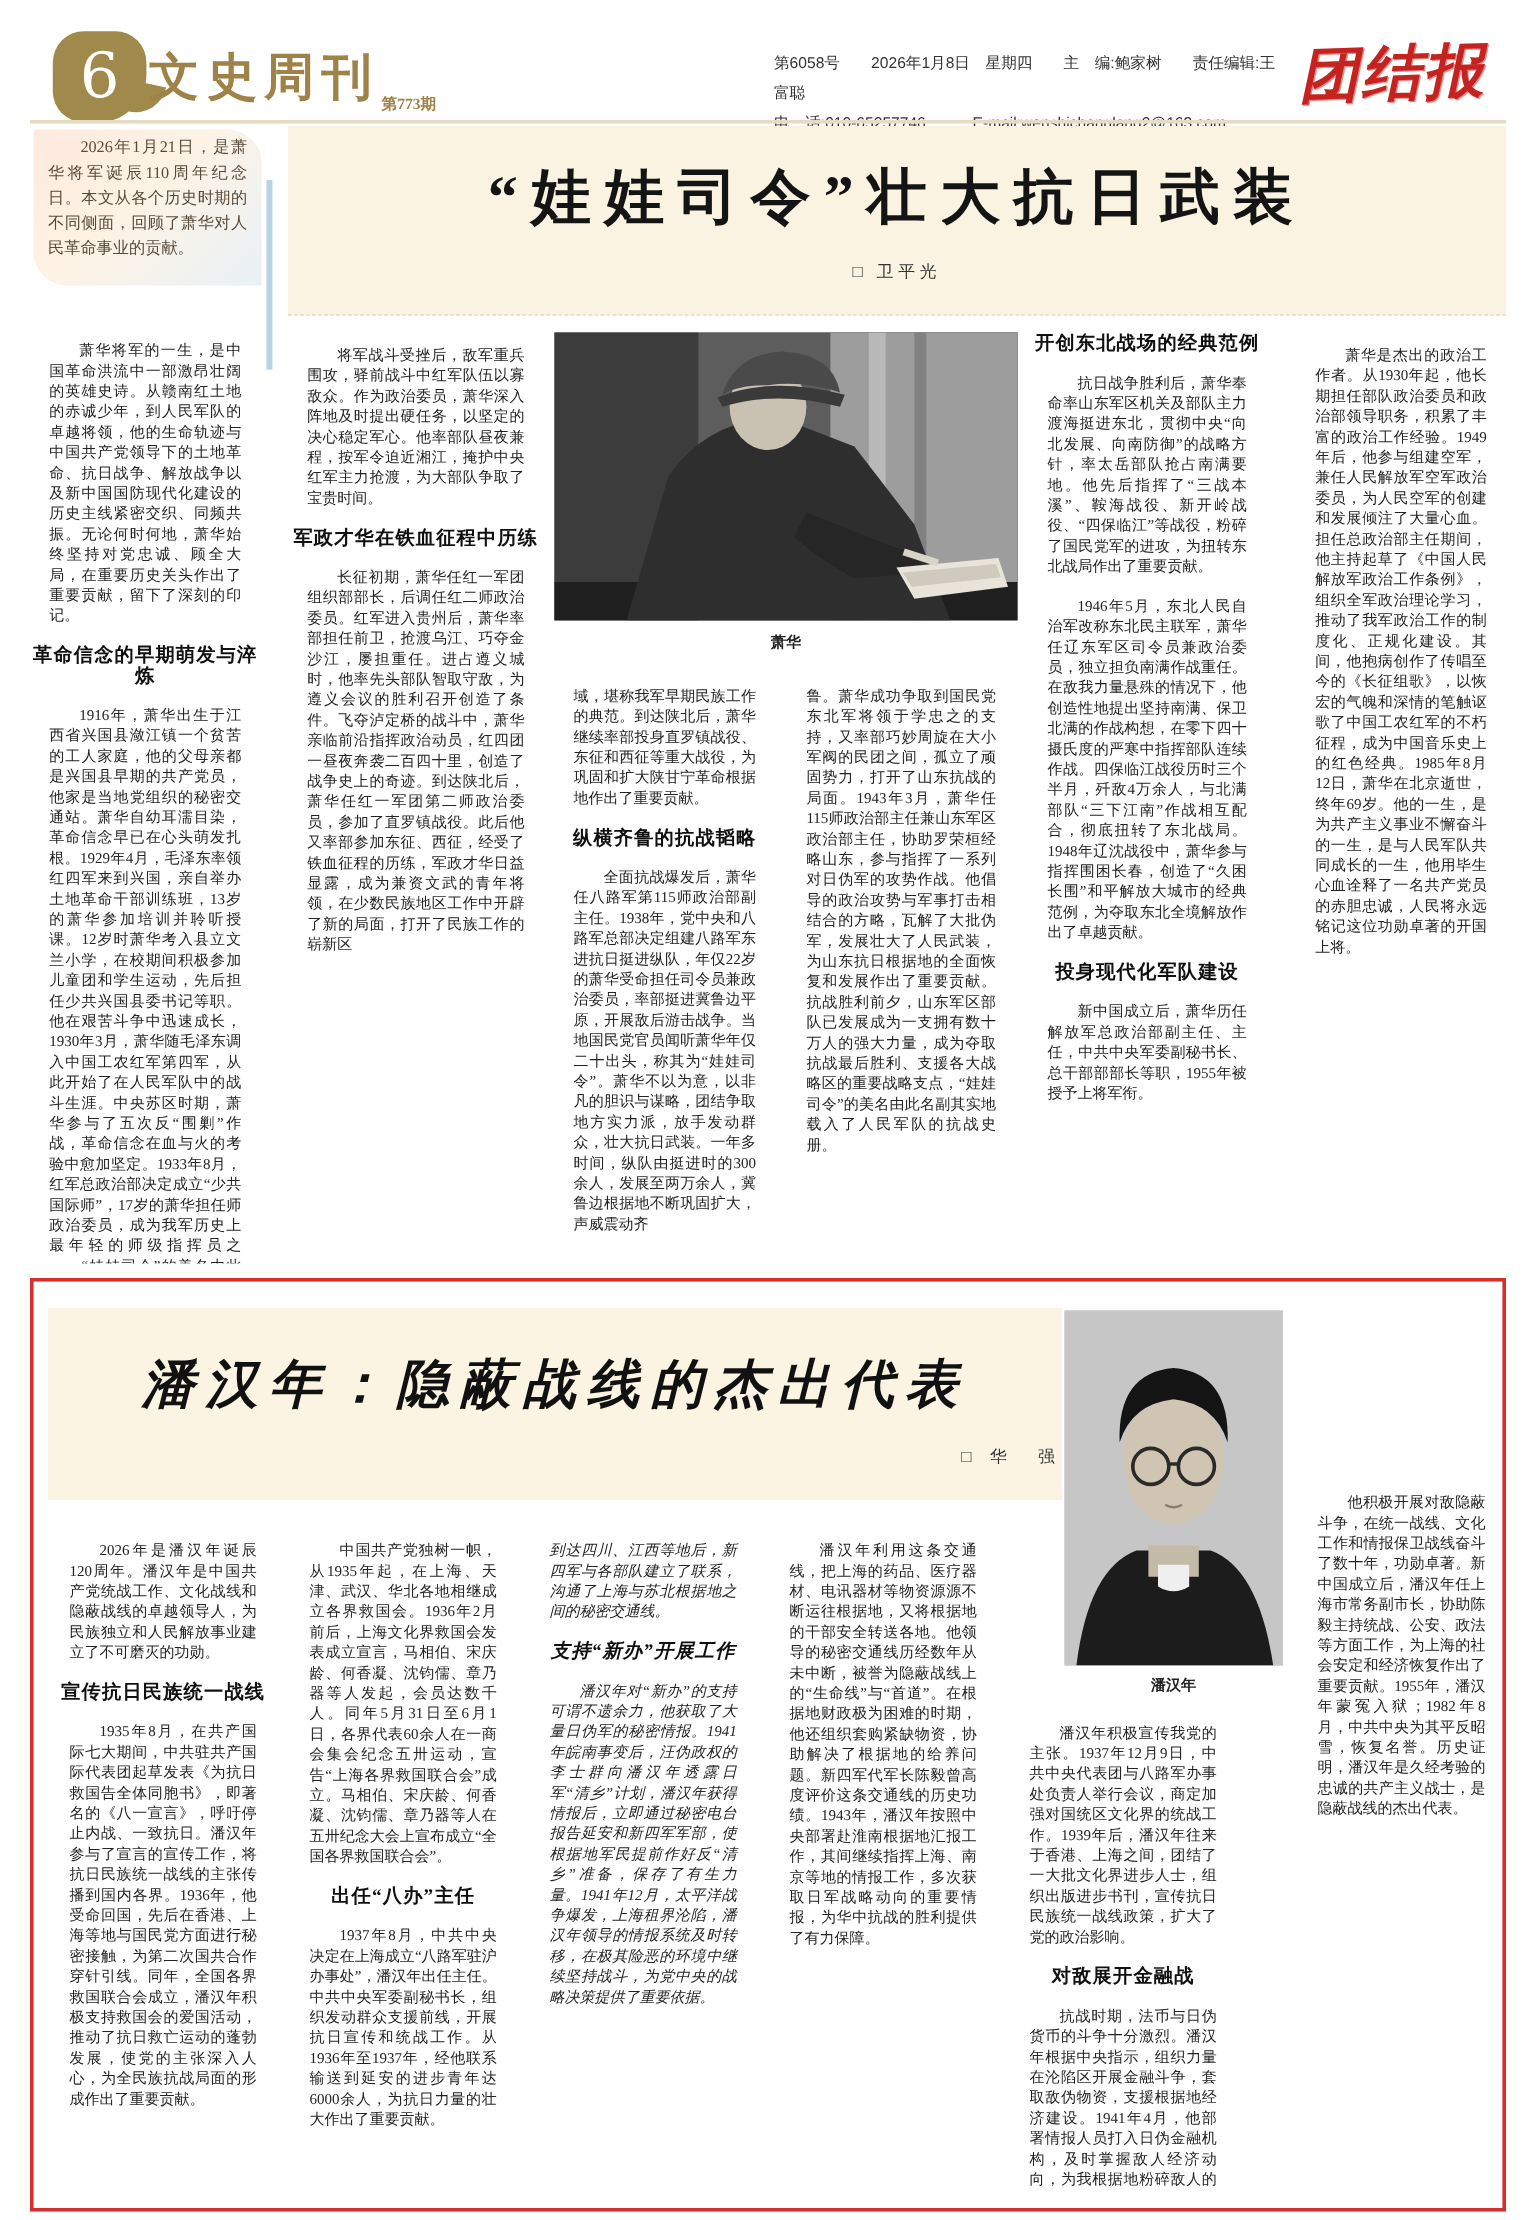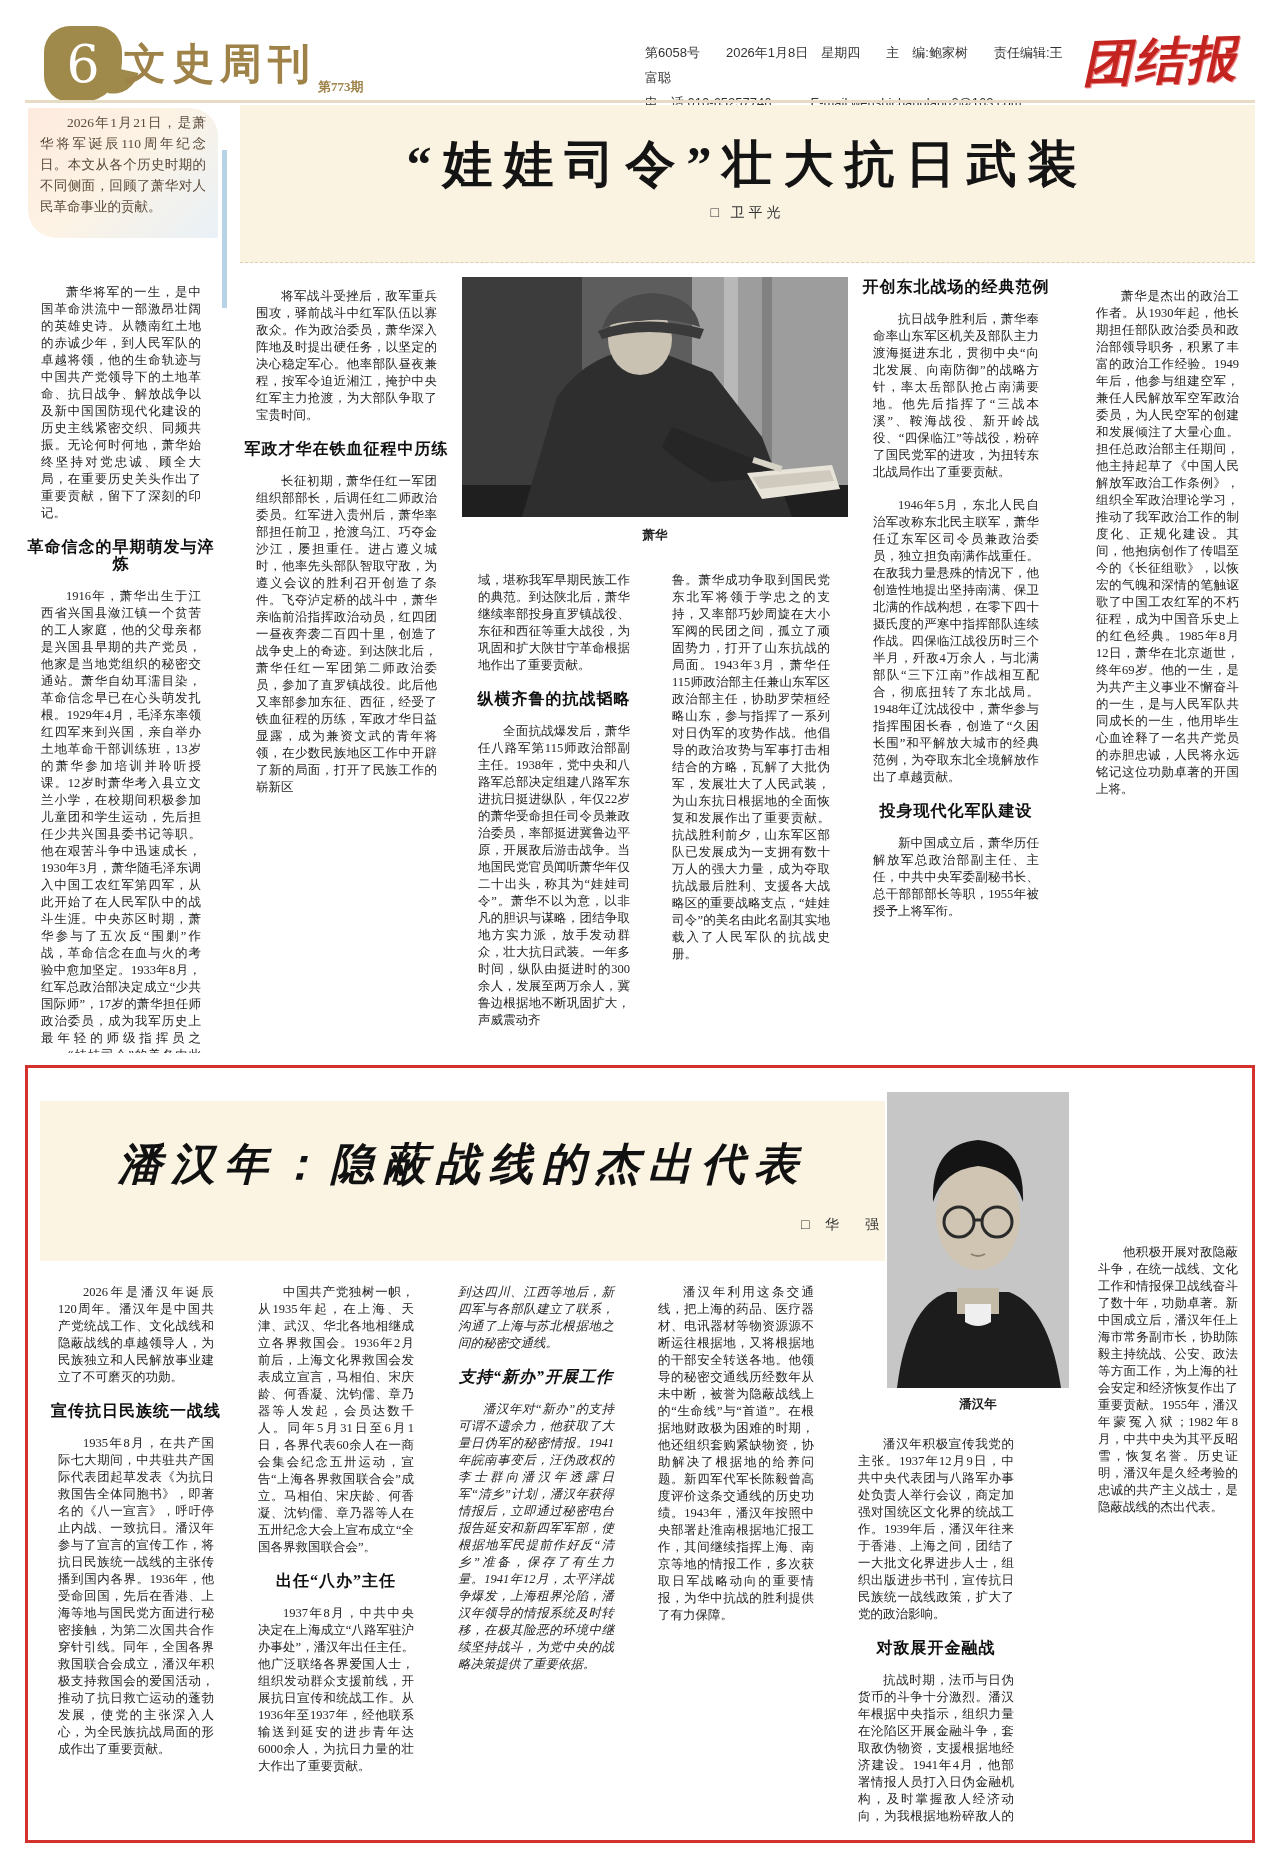--- a/index.html
+++ b/index.html
@@ -24,32 +24,32 @@
   .introbox{position:absolute;left:28px;top:108px;width:190px;height:130px;box-sizing:border-box;
             padding:4px 12px 10px 12px;border-radius:2px 28px 2px 28px;
             background:linear-gradient(135deg,#fdeade 0%,#fdf3e4 45%,#e9f1f7 100%);
             font-size:13.5px;line-height:21px;color:#5a4a3a;text-align:justify;}
   .introbox p{margin:0;text-indent:2em;}
   .bluebar{position:absolute;left:222px;top:150px;width:5px;height:158px;background:#b9d3e6;}
   .titleband{position:absolute;left:240px;top:105px;width:1015px;height:157px;background:#faf3e1;
              border-bottom:1px dashed #ddd0ae;}
   .a1title{margin:0;padding-top:26px;text-align:center;font-size:50px;font-weight:bold;
            letter-spacing:11px;color:#141414;}
-  .a1byline{margin-top:6px;text-align:center;font-size:14px;color:#333;letter-spacing:4px;}
+  .a1byline{margin-top:20px;text-align:center;font-size:14px;color:#333;letter-spacing:4px;}
   .photo1{position:absolute;left:462px;top:277px;width:386px;height:240px;background:#555;}
   .cap{position:absolute;text-align:center;font-size:12.5px;font-weight:bold;color:#222;}
   .col{position:absolute;text-align:justify;font-size:12.5px;line-height:17px;color:#232323;
        overflow:hidden;}
   .col p{margin:16px;text-indent:2em;}
   .sec-h{font-size:16px;font-weight:bold;text-align:center;margin:13px 0 9px 0;color:#101010;
          letter-spacing:1px;text-indent:0;}
   
   .redbox{position:absolute;left:25px;top:1065px;width:1224px;height:772px;border:3px solid #d2312e;
           background:#ffffff;}
-  .titleband2{position:absolute;left:40px;top:1090px;width:845px;height:160px;background:#fbf4e3;margin-top:11px;}
+  .titleband2{position:absolute;left:40px;top:1090px;width:845px;height:160px;background:#fbf4e3;}
   .a2title{margin:0;padding-top:34px;text-align:center;font-size:44px;font-weight:bold;
            letter-spacing:9px;color:#111;font-style:italic;}
   .a2byline{margin-top:22px;text-align:right;font-size:14px;color:#333;letter-spacing:6px;}
   .photo2{position:absolute;left:887px;top:1092px;width:182px;height:296px;background:#cfcfcf;}
 </style>
 </head>
 <body>
 
 <div id="page">
 
@@ -155,21 +155,21 @@
 
   <div class="col" style="left:42px;top:1268px;width:188px;height:558px;">
     <p>2026年是潘汉年诞辰120周年。潘汉年是中国共产党统战工作、文化战线和隐蔽战线的卓越领导人，为民族独立和人民解放事业建立了不可磨灭的功勋。</p>
     <div class="sec-h">宣传抗日民族统一战线</div>
     <p>1935年8月，在共产国际七大期间，中共驻共产国际代表团起草发表《为抗日救国告全体同胞书》，即著名的《八一宣言》，呼吁停止内战、一致抗日。潘汉年参与了宣言的宣传工作，将抗日民族统一战线的主张传播到国内各界。1936年，他受命回国，先后在香港、上海等地与国民党方面进行秘密接触，为第二次国共合作穿针引线。同年，全国各界救国联合会成立，潘汉年积极支持救国会的爱国活动，推动了抗日救亡运动的蓬勃发展，使党的主张深入人心，为全民族抗战局面的形成作出了重要贡献。</p>
   </div>
 
   <div class="col" style="left:242px;top:1268px;width:188px;height:558px;">
     <p>中国共产党独树一帜，从1935年起，在上海、天津、武汉、华北各地相继成立各界救国会。1936年2月前后，上海文化界救国会发表成立宣言，马相伯、宋庆龄、何香凝、沈钧儒、章乃器等人发起，会员达数千人。同年5月31日至6月1日，各界代表60余人在一商会集会纪念五卅运动，宣告“上海各界救国联合会”成立。马相伯、宋庆龄、何香凝、沈钧儒、章乃器等人在五卅纪念大会上宣布成立“全国各界救国联合会”。</p>
     <div class="sec-h">出任“八办”主任</div>
-    <p>1937年8月，中共中央决定在上海成立“八路军驻沪办事处”，潘汉年出任主任。他广泛联络各界爱国人士，组织发动群众支援前线，开展抗日宣传和统战工作。从1936年至1937年，经他联系输送到延安的进步青年达6000余人，为抗日力量的壮大作出了重要贡献。</p>
+    <p>1937年8月，中共中央决定在上海成立“八路军驻沪办事处”，潘汉年出任主任。中共中央军委副秘书长，组织发动群众支援前线，开展抗日宣传和统战工作。从1936年至1937年，经他联系输送到延安的进步青年达6000余人，为抗日力量的壮大作出了重要贡献。</p>
   </div>
 
   <div class="col" style="left:442px;top:1268px;width:188px;height:558px;font-style:italic;">
     <p style="text-indent:0;">到达四川、江西等地后，新四军与各部队建立了联系，沟通了上海与苏北根据地之间的秘密交通线。</p>
     <div class="sec-h">支持“新办”开展工作</div>
     <p>潘汉年对“新办”的支持可谓不遗余力，他获取了大量日伪军的秘密情报。1941年皖南事变后，汪伪政权的李士群向潘汉年透露日军“清乡”计划，潘汉年获得情报后，立即通过秘密电台报告延安和新四军军部，使根据地军民提前作好反“清乡”准备，保存了有生力量。1941年12月，太平洋战争爆发，上海租界沦陷，潘汉年领导的情报系统及时转移，在极其险恶的环境中继续坚持战斗，为党中央的战略决策提供了重要依据。</p>
   </div>
 
   <div class="col" style="left:642px;top:1268px;width:188px;height:558px;">
     <p>潘汉年利用这条交通线，把上海的药品、医疗器材、电讯器材等物资源源不断运往根据地，又将根据地的干部安全转送各地。他领导的秘密交通线历经数年从未中断，被誉为隐蔽战线上的“生命线”与“首道”。在根据地财政极为困难的时期，他还组织套购紧缺物资，协助解决了根据地的给养问题。新四军代军长陈毅曾高度评价这条交通线的历史功绩。1943年，潘汉年按照中央部署赴淮南根据地汇报工作，其间继续指挥上海、南京等地的情报工作，多次获取日军战略动向的重要情报，为华中抗战的胜利提供了有力保障。</p>

